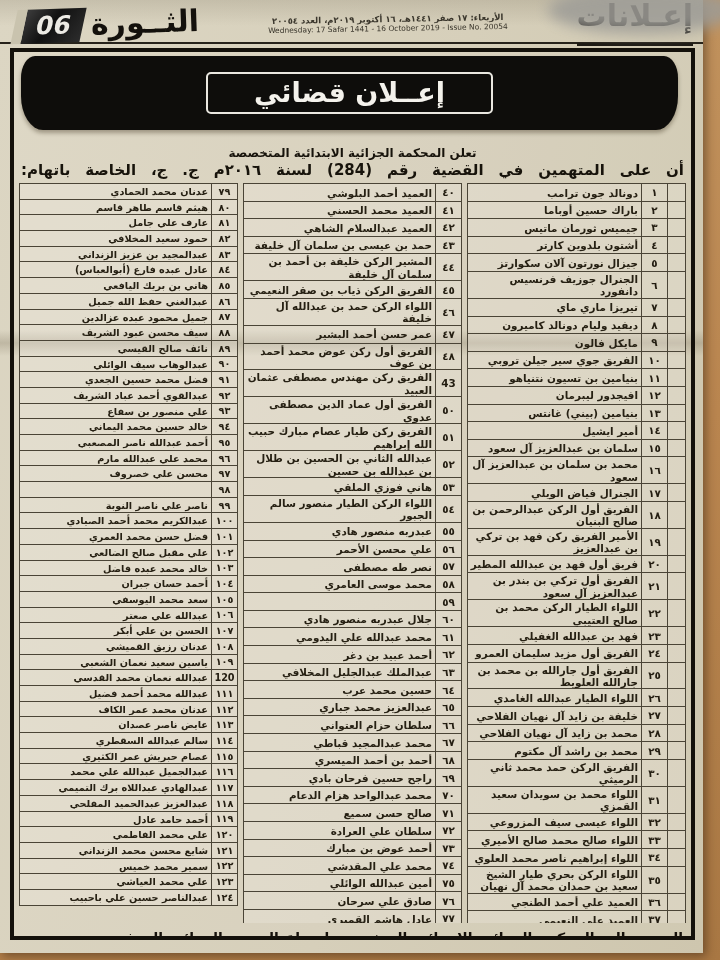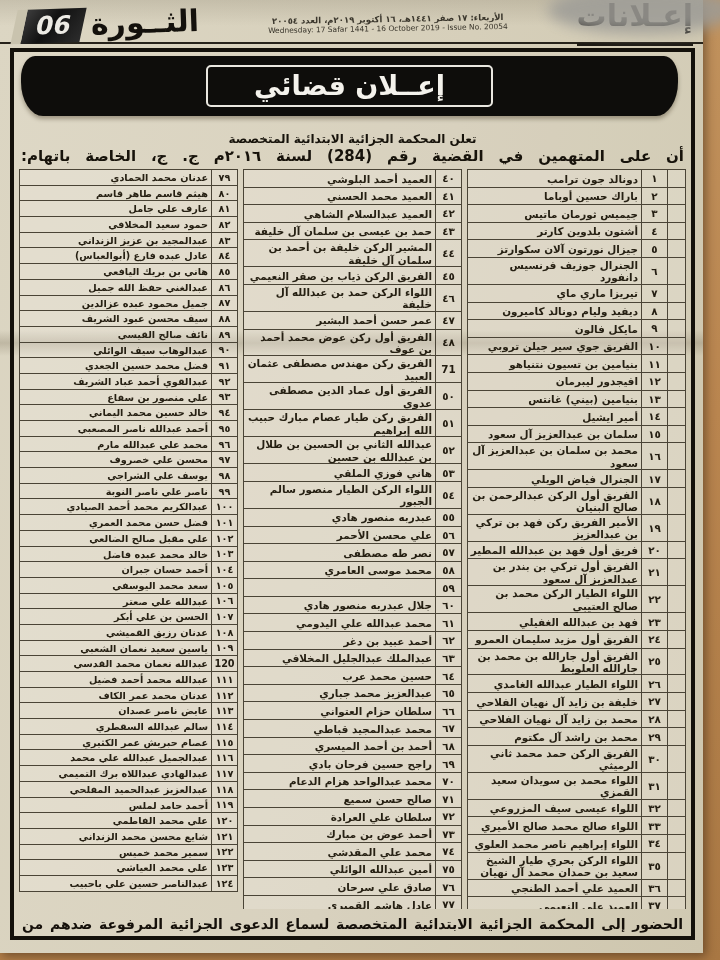--- a/index.html
+++ b/index.html
@@ -36,21 +36,21 @@
     background:linear-gradient(120deg,#3c3c3c 0%,#111 45%,#2c2c2c 100%);
     color:#eceae4;font-size:25px;font-weight:900;padding:0 12px;line-height:34px;
     transform:skew(-14deg);border-left:10px solid #c9c3ae;
   }
   
   .adbox{
     margin:4px 8px 0 10px;border:4px solid #14110b;height:892px;box-sizing:border-box;
     padding:0 5px 4px 5px;overflow:hidden;background:rgba(255,255,250,.06);
   }
   .banner{
-    margin:4px 8px 6px 2px;height:60px;background:#0e0d0b;
+    margin:4px 8px 6px 2px;height:74px;background:#0e0d0b;
     border-radius:14px 14px 22px 22px / 22px 22px 34px 34px;
     display:flex;align-items:center;justify-content:center;
     box-shadow:0 3px 4px rgba(40,30,10,.35);
   }
   .banner-title-box{
     border:2px solid #e9e7e0;border-radius:5px;padding:3px 46px;
     color:#f4f2ec;font-size:27px;font-weight:900;line-height:1.2;direction:rtl;
   }
   .heading1{direction:rtl;text-align:center;font-size:12px;font-weight:900;color:#17130b;margin:16px 0 1px;}
   .heading2{
@@ -326,21 +326,21 @@
           </div>
           <div class="row">
             <span class="cell-num">٤٧</span>
             <span class="cell-name">عمر حسن أحمد البشير</span>
           </div>
           <div class="row">
             <span class="cell-num">٤٨</span>
             <span class="cell-name">الفريق أول ركن عوض محمد أحمد بن عوف</span>
           </div>
           <div class="row">
-            <span class="cell-num">71</span>
+            <span class="cell-num">43</span>
             <span class="cell-name">الفريق ركن مهندس مصطفى عثمان العبيد</span>
           </div>
           <div class="row">
             <span class="cell-num">٥٠</span>
             <span class="cell-name">الفريق أول عماد الدين مصطفى عدوي</span>
           </div>
           <div class="row">
             <span class="cell-num">٥١</span>
             <span class="cell-name">الفريق ركن طيار عصام مبارك حبيب الله إبراهيم</span>
           </div>
@@ -520,21 +520,20 @@
           <div class="row">
             <span class="cell-num">٩٦</span>
             <span class="cell-name">محمد علي عبدالله مارم</span>
           </div>
           <div class="row">
             <span class="cell-num">٩٧</span>
             <span class="cell-name">محسن علي خصروف</span>
           </div>
           <div class="row">
             <span class="cell-num">٩٨</span>
-            <span class="cell-name">يوسف علي الشراجي</span>
           </div>
           <div class="row">
             <span class="cell-num">٩٩</span>
             <span class="cell-name">ناصر علي ناصر النوبة</span>
           </div>
           <div class="row">
             <span class="cell-num">١٠٠</span>
             <span class="cell-name">عبدالكريم محمد أحمد الصيادي</span>
           </div>
           <div class="row">
@@ -604,21 +603,21 @@
           <div class="row">
             <span class="cell-num">١١٧</span>
             <span class="cell-name">عبدالهادي عبداللاه برك التميمي</span>
           </div>
           <div class="row">
             <span class="cell-num">١١٨</span>
             <span class="cell-name">عبدالعزيز عبدالحميد المفلحي</span>
           </div>
           <div class="row">
             <span class="cell-num">١١٩</span>
-            <span class="cell-name">أحمد حامد لملس</span>
+            <span class="cell-name">أحمد حامد عادل</span>
           </div>
           <div class="row">
             <span class="cell-num">١٢٠</span>
             <span class="cell-name">علي محمد الفاطمي</span>
           </div>
           <div class="row">
             <span class="cell-num">١٢١</span>
             <span class="cell-name">شايع محسن محمد الزنداني</span>
           </div>
           <div class="row">

